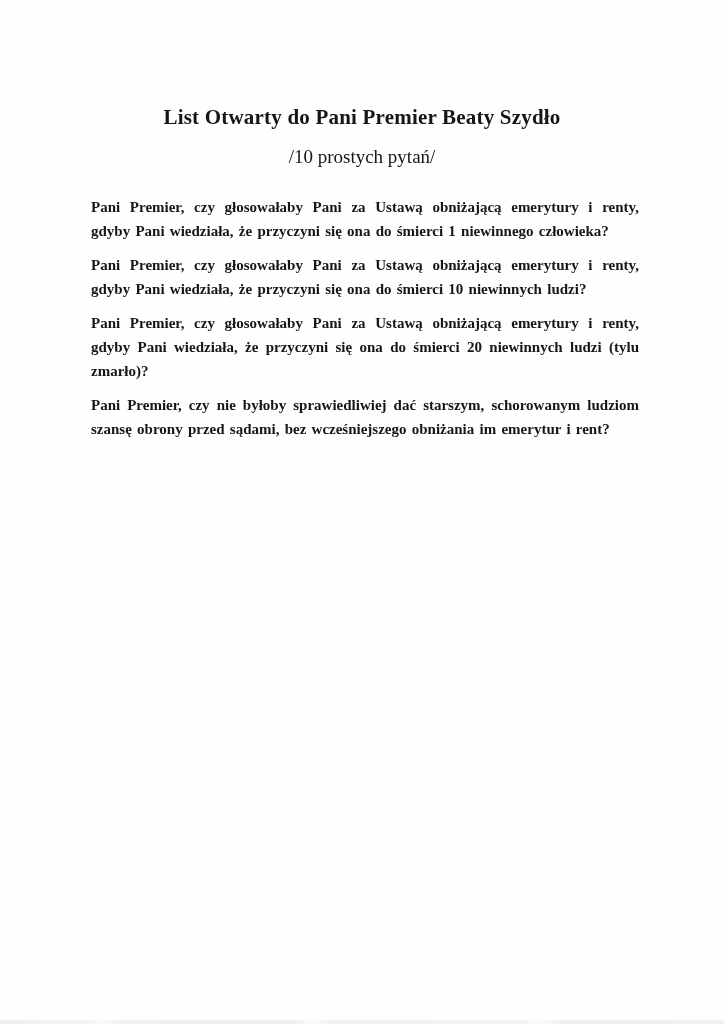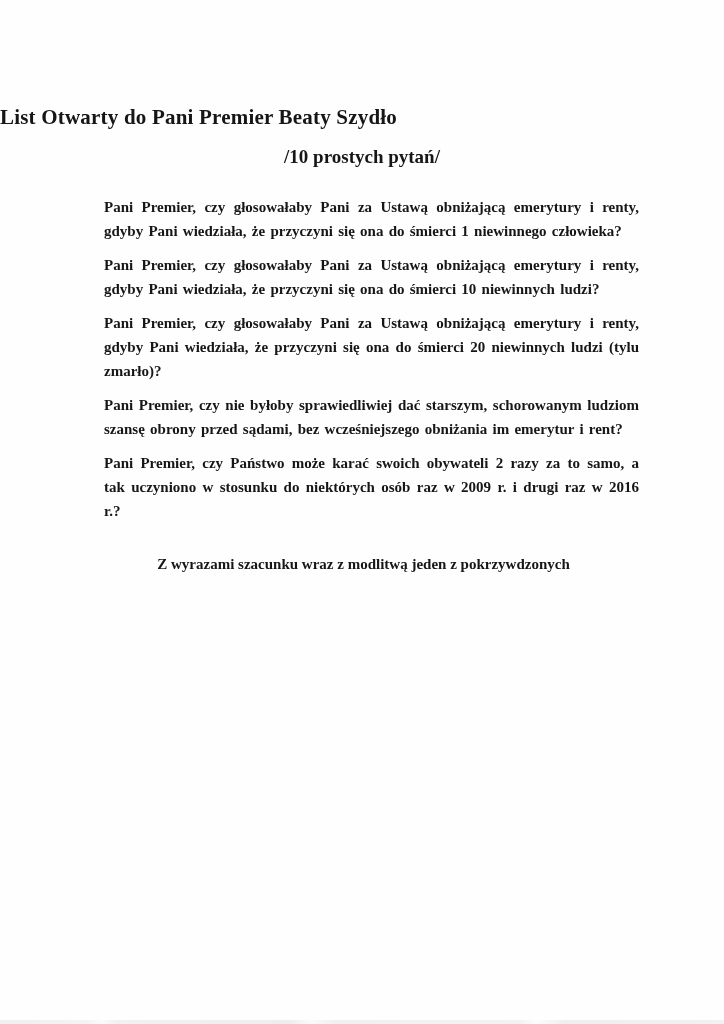--- a/index.html
+++ b/index.html
@@ -17,38 +17,39 @@
   }
   .page {
     position: relative;
     width: 724px;
     height: 1024px;
     box-sizing: border-box;
     padding-top: 104px;
   }
   .doc-title {
     margin: 0;
+    text-align: center;
     font-size: 21px;
     line-height: 27px;
     font-weight: bold;
     letter-spacing: 0.2px;
   }
   .doc-subtitle {
     margin: 14px 0 0 0;
     text-align: center;
     font-size: 19px;
     line-height: 24px;
-    font-weight: bold;
+    font-weight: normal;
   }
   .letter-body {
     margin: 26px 0 0 88px;
     width: 551px;
   }
   .letter-body p {
-    margin: 0 0 10px 16px;
+    margin: 0 0 10px 3px;
     font-size: 15px;
     line-height: 24px;
     font-weight: bold;
     text-align: justify;
     text-justify: inter-word;
     word-spacing: 1.5px;
   }
   .letter-body p:last-child {
     margin-bottom: 0;
   }
@@ -86,22 +87,20 @@
 
   <h1 class="doc-title">List Otwarty do Pani Premier Beaty Szydło</h1>
 
   <h2 class="doc-subtitle">/10 prostych pytań/</h2>
 
   <div class="letter-body">
     <p>Pani Premier, czy głosowałaby Pani za Ustawą obniżającą emerytury i renty, gdyby Pani wiedziała, że przyczyni się ona do śmierci 1 niewinnego człowieka?</p>
     <p>Pani Premier, czy głosowałaby Pani za Ustawą obniżającą emerytury i renty, gdyby Pani wiedziała, że przyczyni się ona do śmierci 10 niewinnych ludzi?</p>
     <p>Pani Premier, czy głosowałaby Pani za Ustawą obniżającą emerytury i renty, gdyby Pani wiedziała, że przyczyni się ona do śmierci 20 niewinnych ludzi (tylu zmarło)?</p>
     <p>Pani Premier, czy nie byłoby sprawiedliwiej dać starszym, schorowanym ludziom szansę obrony przed sądami, bez wcześniejszego obniżania im emerytur i rent?</p>
-    <p>Pani Premier, czy Państwo może karać swoich obywateli 2 razy za to samo, a tak uczyniono w stosunku do niektórych osób raz w 2009 r. i drugi raz w 2016 r.?</p>
   </div>
 
   <div class="closing">
-    <div class="closing-line">Z wyrazami szacunku wraz z modlitwą jeden z pokrzywdzonych</div>
   </div>
 
   <div class="scan-edge"></div>
 
 </div>
 
 </body></html>

